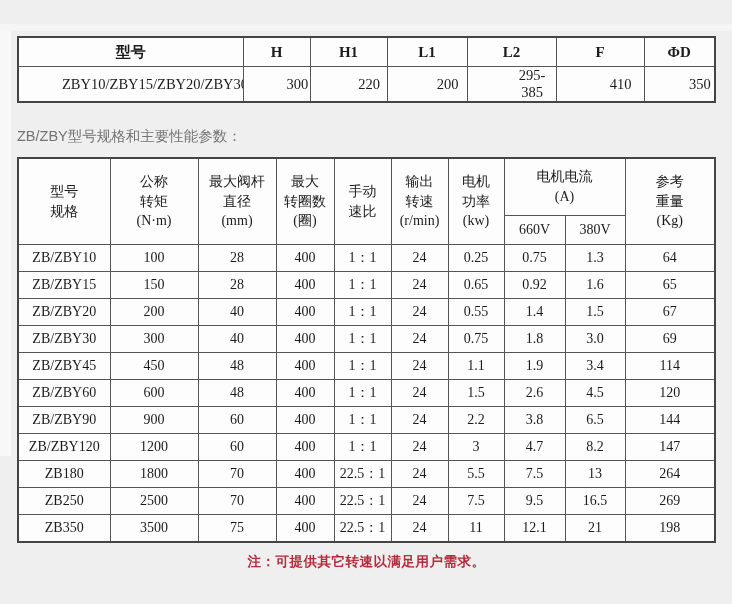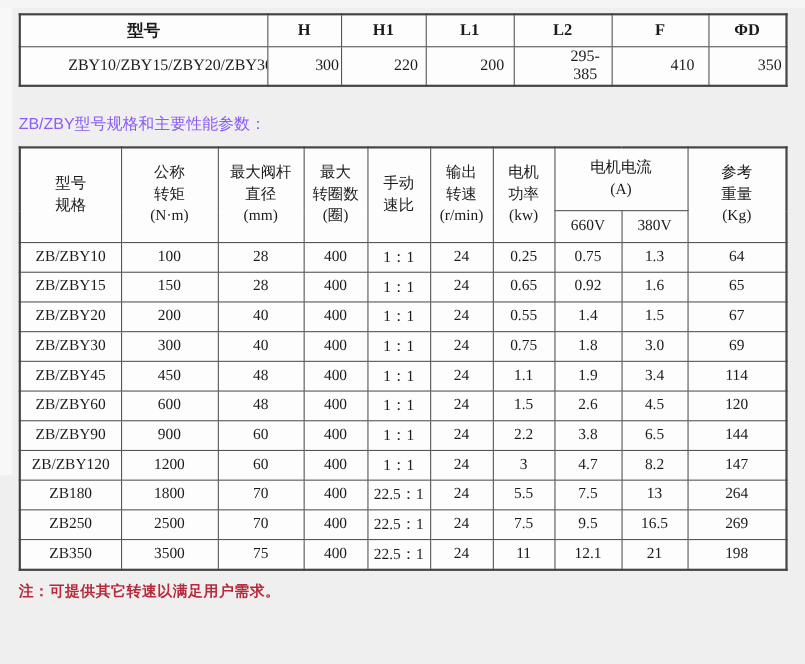--- a/index.html
+++ b/index.html
@@ -9,20 +9,21 @@
     width: 732px;
     height: 604px;
     overflow: hidden;
     font-family: "Liberation Serif", "DejaVu Serif", serif;
   }
   .page {
     position: relative;
     width: 732px;
     height: 432px;
     background: #efefef;
+    margin-top: 24px;
   }
   .left-strip {
     position: absolute;
     left: 0; top: 0;
     width: 11px; height: 100%;
     background: #f8f8f8;
   }
   .top-strip {
     position: absolute;
     left: 0; top: 0;
@@ -53,21 +54,21 @@
     font-weight: bold;
     font-size: 15px;
   }
   .dim-table td {
     height: 28px;
     font-size: 14.5px;
     padding-left: 43px;
   }
   .section-label {
     font-family: "Liberation Sans", "DejaVu Sans", sans-serif;
-    color: #8b5cf6;
+    color: #737373;
     font-size: 14.5px;
     margin: 24px 0 11px 0;
   }
   .perf-table { width: 697px; }
   .perf-table th {
     font-weight: normal;
     white-space: pre-line;
     line-height: 1.4;
     font-size: 14px;
   }
@@ -76,20 +77,21 @@
   .perf-table td {
     height: 26px;
     font-size: 14px;
   }
   .footnote {
     color: #b52b3c;
     font-weight: bold;
     font-size: 13.5px;
     margin-top: 10px;
     letter-spacing: 0.5px;
+    text-align: center;
   }
 </style>
 </head>
 <body>
 
 <div class="page">
   <div class="left-strip"></div>
   <div class="top-strip"></div>
   <div class="content">
 

